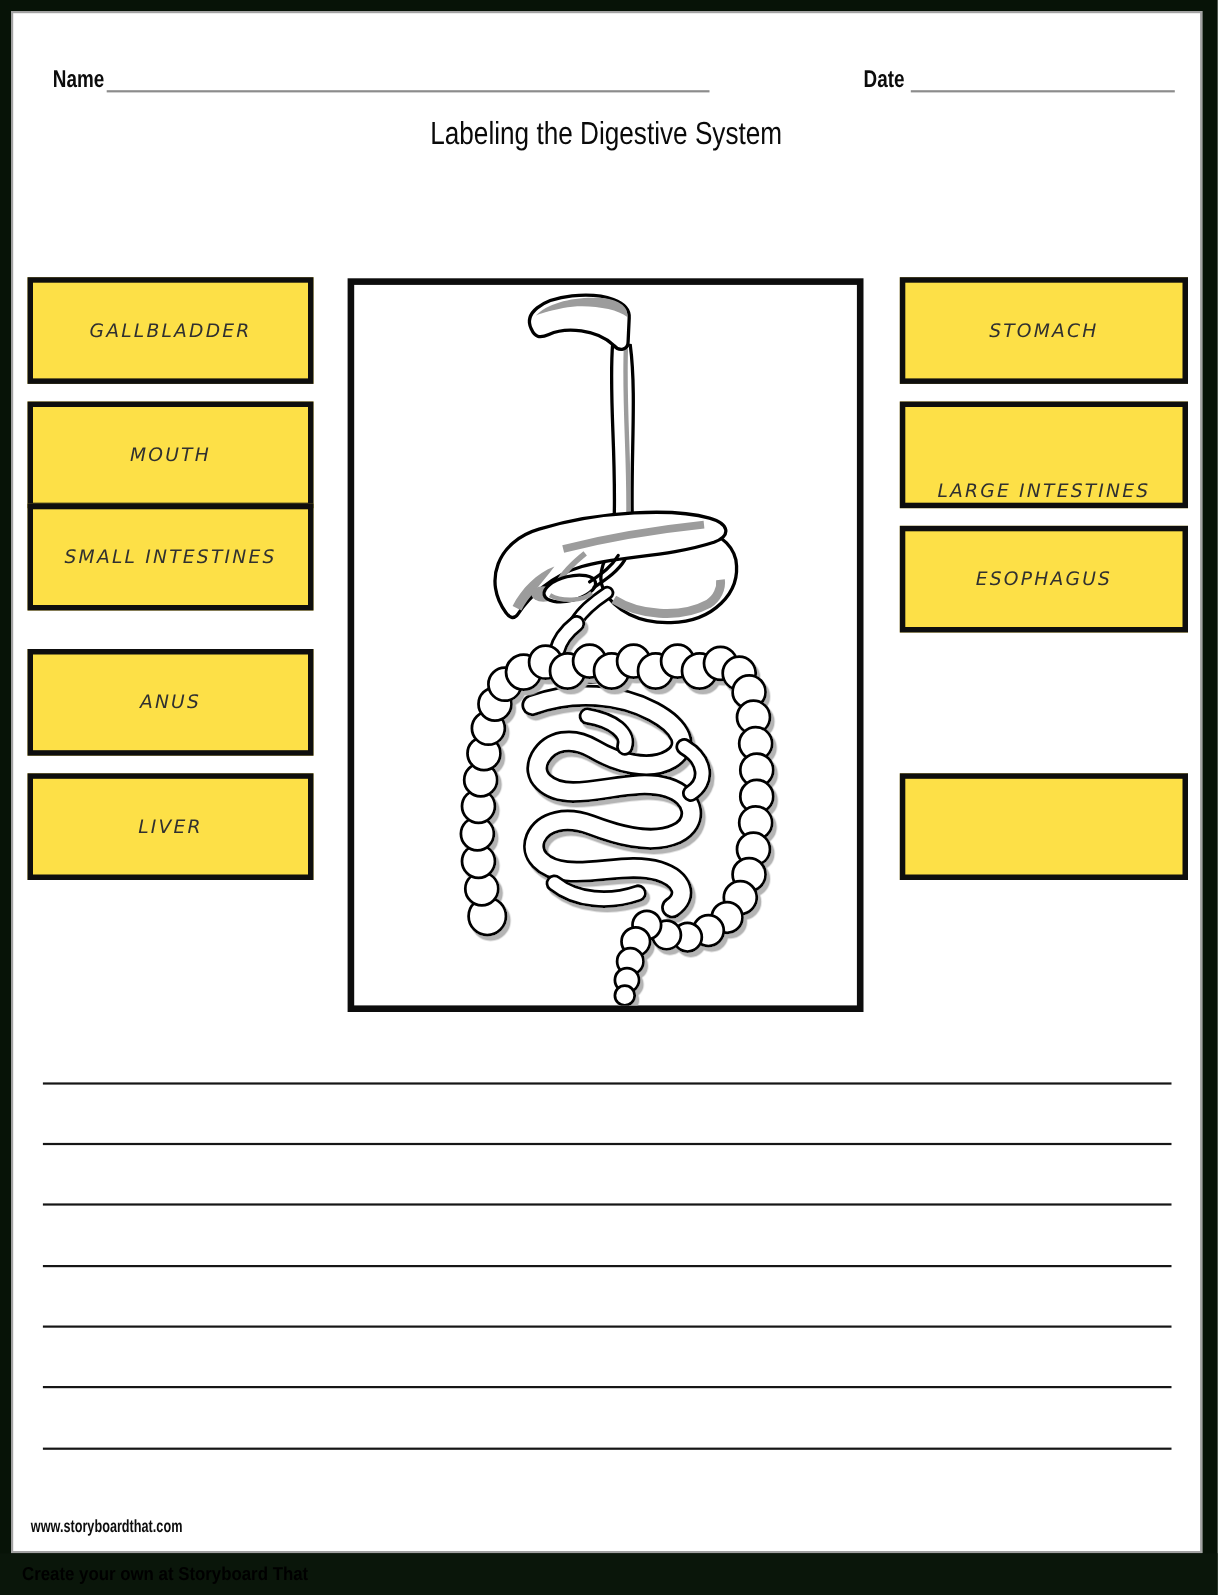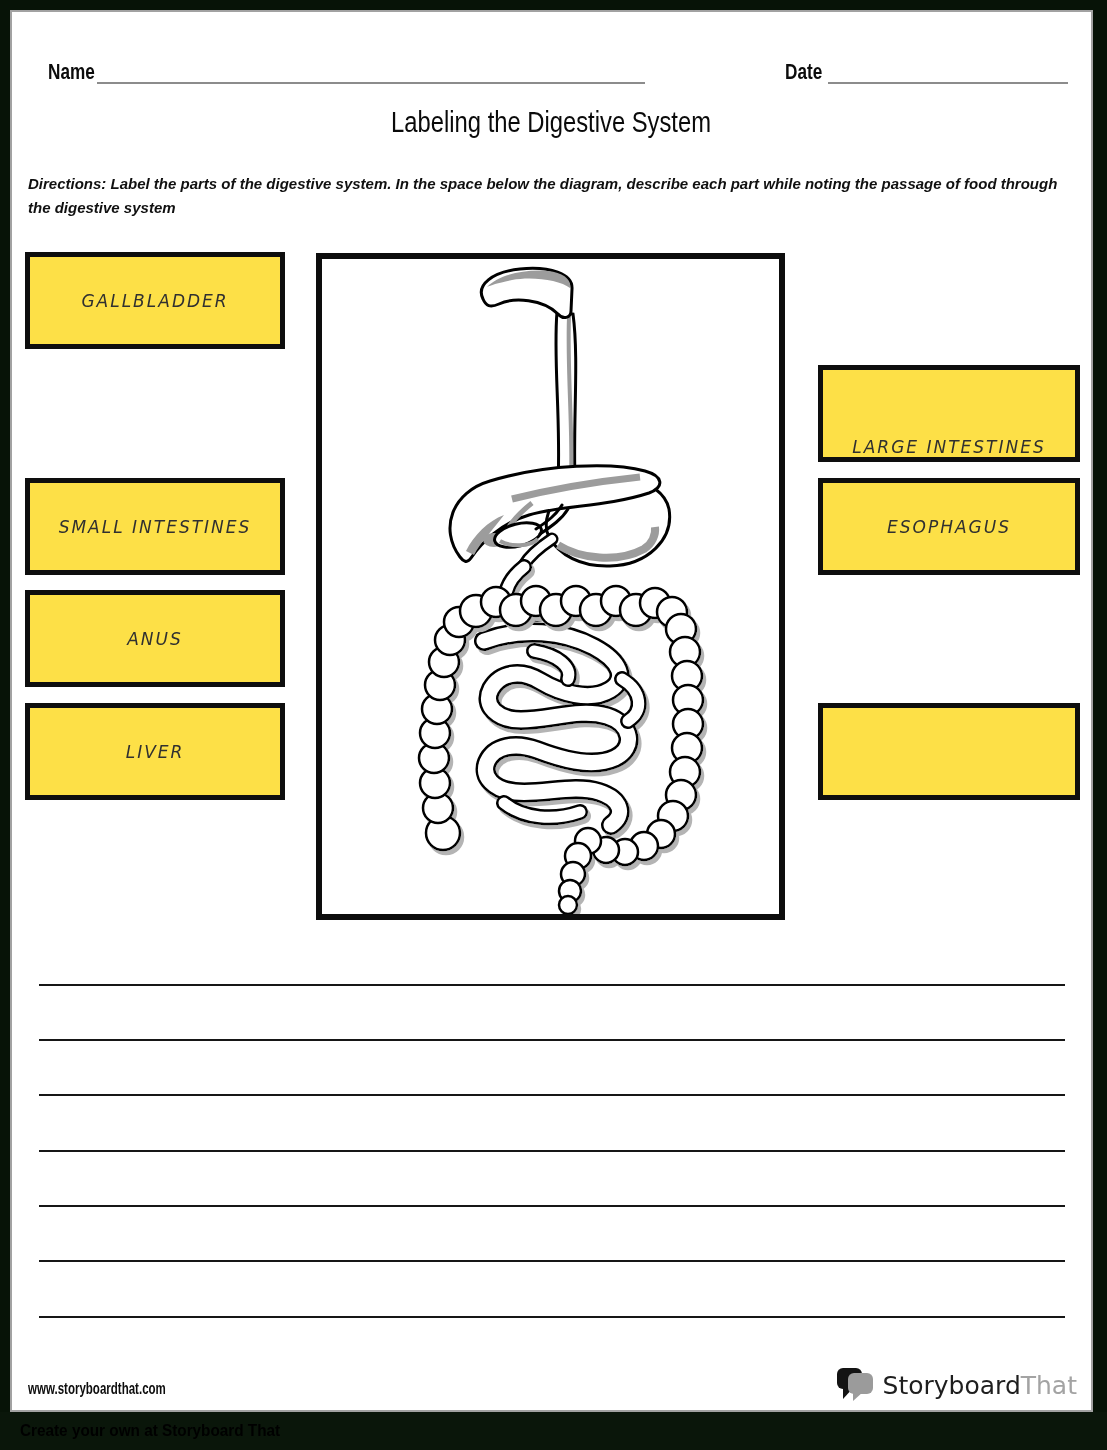--- a/index.html
+++ b/index.html
@@ -99,35 +99,40 @@
 <div class="page">
   <div class="page-inner">
 
     <div class="hdr-label" style="left:36px; top:47px;">Name</div>
     <div class="fill-line" style="left:85px; top:70px; width:548px;"></div>
     <div class="hdr-label" style="left:773px; top:47px;">Date</div>
     <div class="fill-line" style="left:816px; top:70px; width:240px;"></div>
 
     <div class="title"><span>Labeling the Digestive System</span></div>
 
-    <div class="directions">Directions: Label the parts of the digestive system. In the space below the diagram, describe each part while noting the passage of food through the digestive system</div>
 
     <div class="wbox col-left" style="top:240px;">
         <span>GALLBLADDER</span>
       </div>
-    <div class="wbox col-left" style="top:466px;">
+    <div class="wbox col-left" style="top:353px;">
+        <span>MOUTH</span>
+      </div>
+    <div class="wbox col-left" style="top:446px;">
         <span>SMALL INTESTINES</span>
       </div>
     <div class="wbox col-left" style="top:578px;justify-content:center;">
         <span>ANUS</span>
       </div>
     <div class="wbox col-left" style="top:691px;">
         <span>LIVER</span>
       </div>
 
+    <div class="wbox col-right" style="top:240px;">
+        <span>STOMACH</span>
+      </div>
     <div class="wbox col-right" style="top:353px;align-items:flex-end;">
         <span>LARGE INTESTINES</span>
       </div>
     <div class="wbox col-right" style="top:466px;">
         <span>ESOPHAGUS</span>
       </div>
     <div class="wbox col-right" style="top:691px;">
         <span></span>
       </div>
 
@@ -231,28 +236,19 @@
     <div class="writing-line" style="top:972px;"></div>
     <div class="writing-line" style="top:1027px;"></div>
     <div class="writing-line" style="top:1082px;"></div>
     <div class="writing-line" style="top:1138px;"></div>
     <div class="writing-line" style="top:1193px;"></div>
     <div class="writing-line" style="top:1248px;"></div>
     <div class="writing-line" style="top:1304px;"></div>
 
     <div class="website">www.storyboardthat.com</div>
 
-    <div class="logo">
-      <svg width="40" height="38" viewBox="0 0 40 38">
-        <rect x="1" y="2" width="25" height="21" rx="6" fill="#131313"></rect>
-        <path d="M7,21 L7,33 L18,21 Z" fill="#131313"></path>
-        <rect x="12" y="7" width="25" height="21" rx="6" fill="#9b9b9b"></rect>
-        <path d="M17,26 L17,35 L27,26 Z" fill="#9b9b9b"></path>
-      </svg>
-      <div class="logo-text"><span class="lt1">Storyboard</span><span class="lt2">That</span></div>
-    </div>
 
   </div>
 </div>
 
 <div class="bottom-bar">
   <span>Create your own at Storyboard That</span>
 </div>
 
 </body></html>

